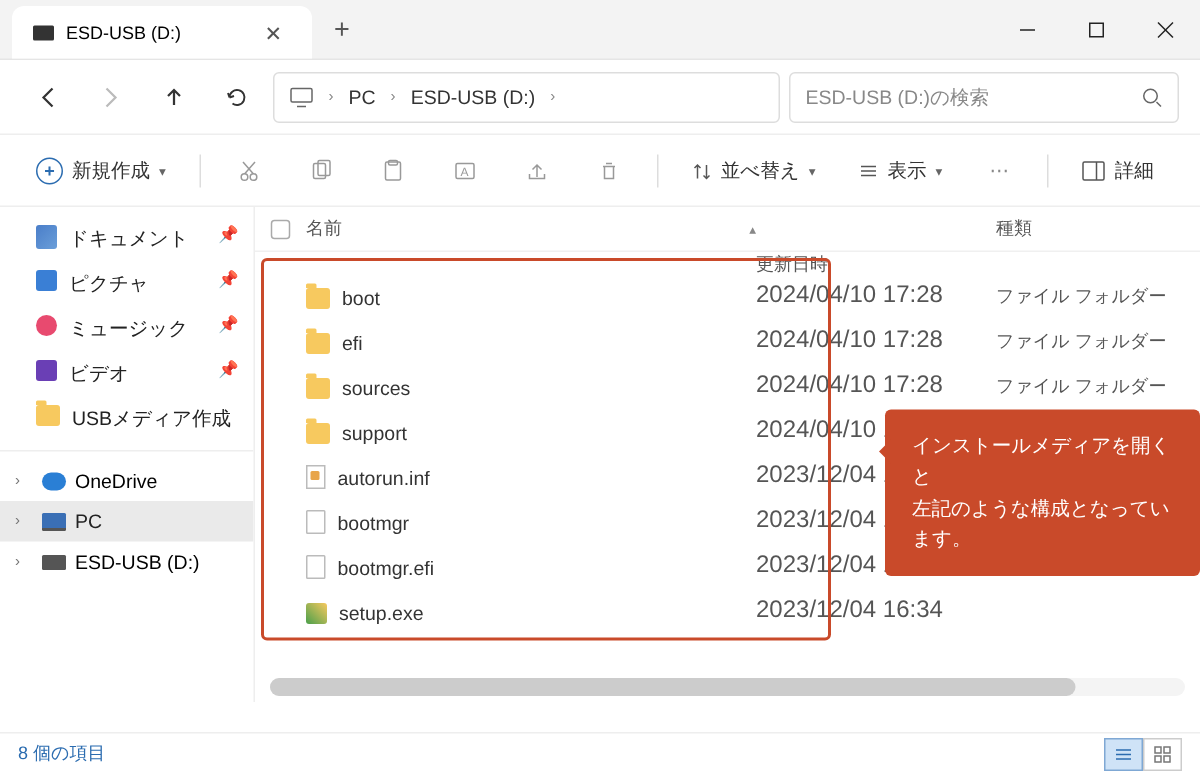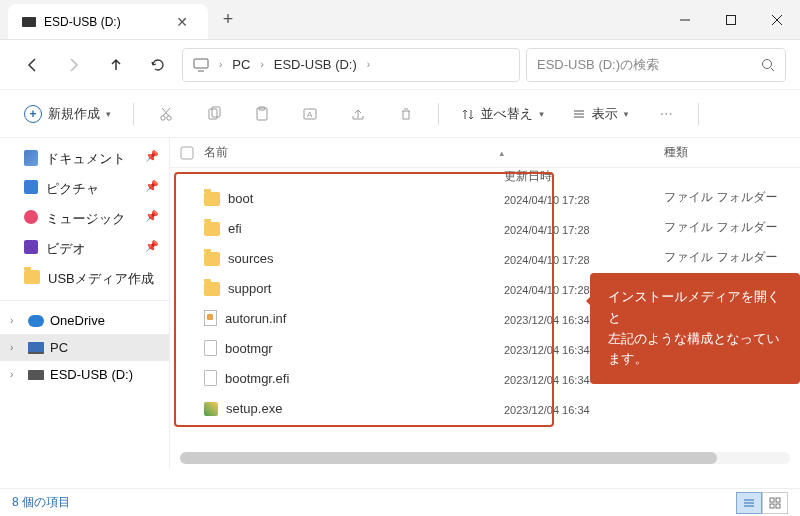--- a/index.html
+++ b/index.html
@@ -42,21 +42,21 @@
 .chk { width: 24px; }
 .col-name { flex: 0 0 300px; display: flex; align-items: center; gap: 6px; }
 .col-date { flex: 0 0 160px; margin-top: 48px; }
 .col-type { flex: 1; }
 
 .filelist { flex: 1; padding: 8px 10px; position: relative; }
 .highlight-box { position: absolute; left: 4px; top: 4px; width: 380px; height: 255px; border: 2px solid #c94a2a; border-radius: 4px; pointer-events: none; }
 .row { display: flex; align-items: flex-end; height: 30px; font-size: 13px; color: #333; }
 .row .chk { width: 24px; }
 .row .name-cell { flex: 0 0 300px; display: flex; align-items: center; gap: 8px; }
-.row .date-cell { flex: 0 0 160px; color: #555; font-size: 11px; }
+.row .date-cell { flex: 0 0 160px; color: #555; font-size: 16px; }
 .row .type-cell { flex: 1; color: #555; font-size: 12px; }
 
 .callout { position: absolute; left: 420px; top: 105px; background: #c94a2a; color: #fff; padding: 14px 18px; font-size: 13px; border-radius: 4px; line-height: 1.6; }
 .callout::before { content: ""; position: absolute; left: -12px; top: 20px; border: 8px solid transparent; border-right-color: #c94a2a; }
 
 .statusbar { position: absolute; bottom: 0; left: 0; right: 0; height: 28px; display: flex; align-items: center; padding: 0 12px; font-size: 12px; color: #2b6cb0; border-top: 1px solid #eee; }
 .view-toggles { margin-left: auto; display: flex; gap: 0; }
 .vt { width: 26px; height: 22px; border: 1px solid #ccc; display: flex; align-items: center; justify-content: center; font-size: 12px; color: #555; }
 .vt.active { background: #cfe3f7; border-color: #7fa8d4; color: #2b6cb0; }
 
@@ -208,20 +208,27 @@
     <svg width="14" height="14">
         <line x1="2" y1="4" x2="12" y2="4" stroke="#555"></line>
         <line x1="2" y1="7" x2="12" y2="7" stroke="#555"></line>
         <line x1="2" y1="10" x2="12" y2="10" stroke="#555"></line>
       </svg>
     <span>表示</span>
     <span class="caret">▾</span>
   </div>
   <div class="tbtn icon-btn">⋯</div>
   <div class="divider"></div>
+  <div class="tbtn">
+    <svg width="16" height="14">
+        <rect x="1" y="1" width="14" height="12" rx="1" fill="none" stroke="#555"></rect>
+        <line x1="10" y1="1" x2="10" y2="13" stroke="#555"></line>
+      </svg>
+    <span>詳細</span>
+  </div>
 </div>
 
 <div class="main">
   <div class="sidebar">
     <div id="sb-quick">
         <div class="sb-item">
           <span class="fico doc"></span>
           <span>ドキュメント</span>
           <span class="pin">📌</span>
         </div>

